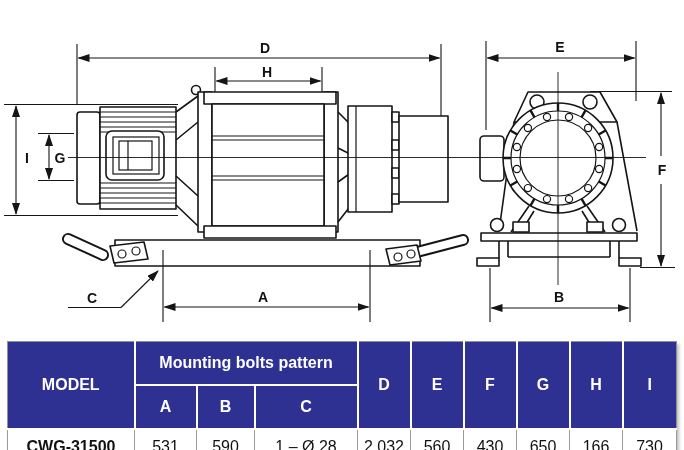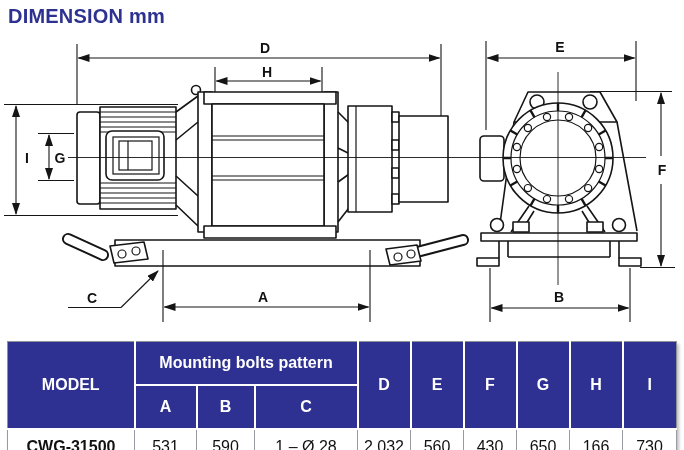--- a/index.html
+++ b/index.html
@@ -26,21 +26,20 @@
   td{border:1px solid #989ba0;text-align:center;font-size:16px;color:#111;
      padding:0;background:#fff;}
   td.model{font-weight:bold;}
   tr.h1{height:33px;} tr.h2{height:35px;} tr.data{height:36px;}
 </style>
 </head>
 <body>
 
 <div id="page">
 
-  <div id="title">DIMENSION mm</div>
 
   <svg width="684" height="450" viewBox="0 0 684 450">
     <defs>
       <marker id="arw" viewBox="0 0 12 8" refX="11" refY="4" markerWidth="12" markerHeight="8" orient="auto-start-reverse" markerUnits="userSpaceOnUse">
         <path d="M0,0 L12,4 L0,8 Z" fill="#151515"></path>
       </marker>
     </defs>
 
     <g>
 

